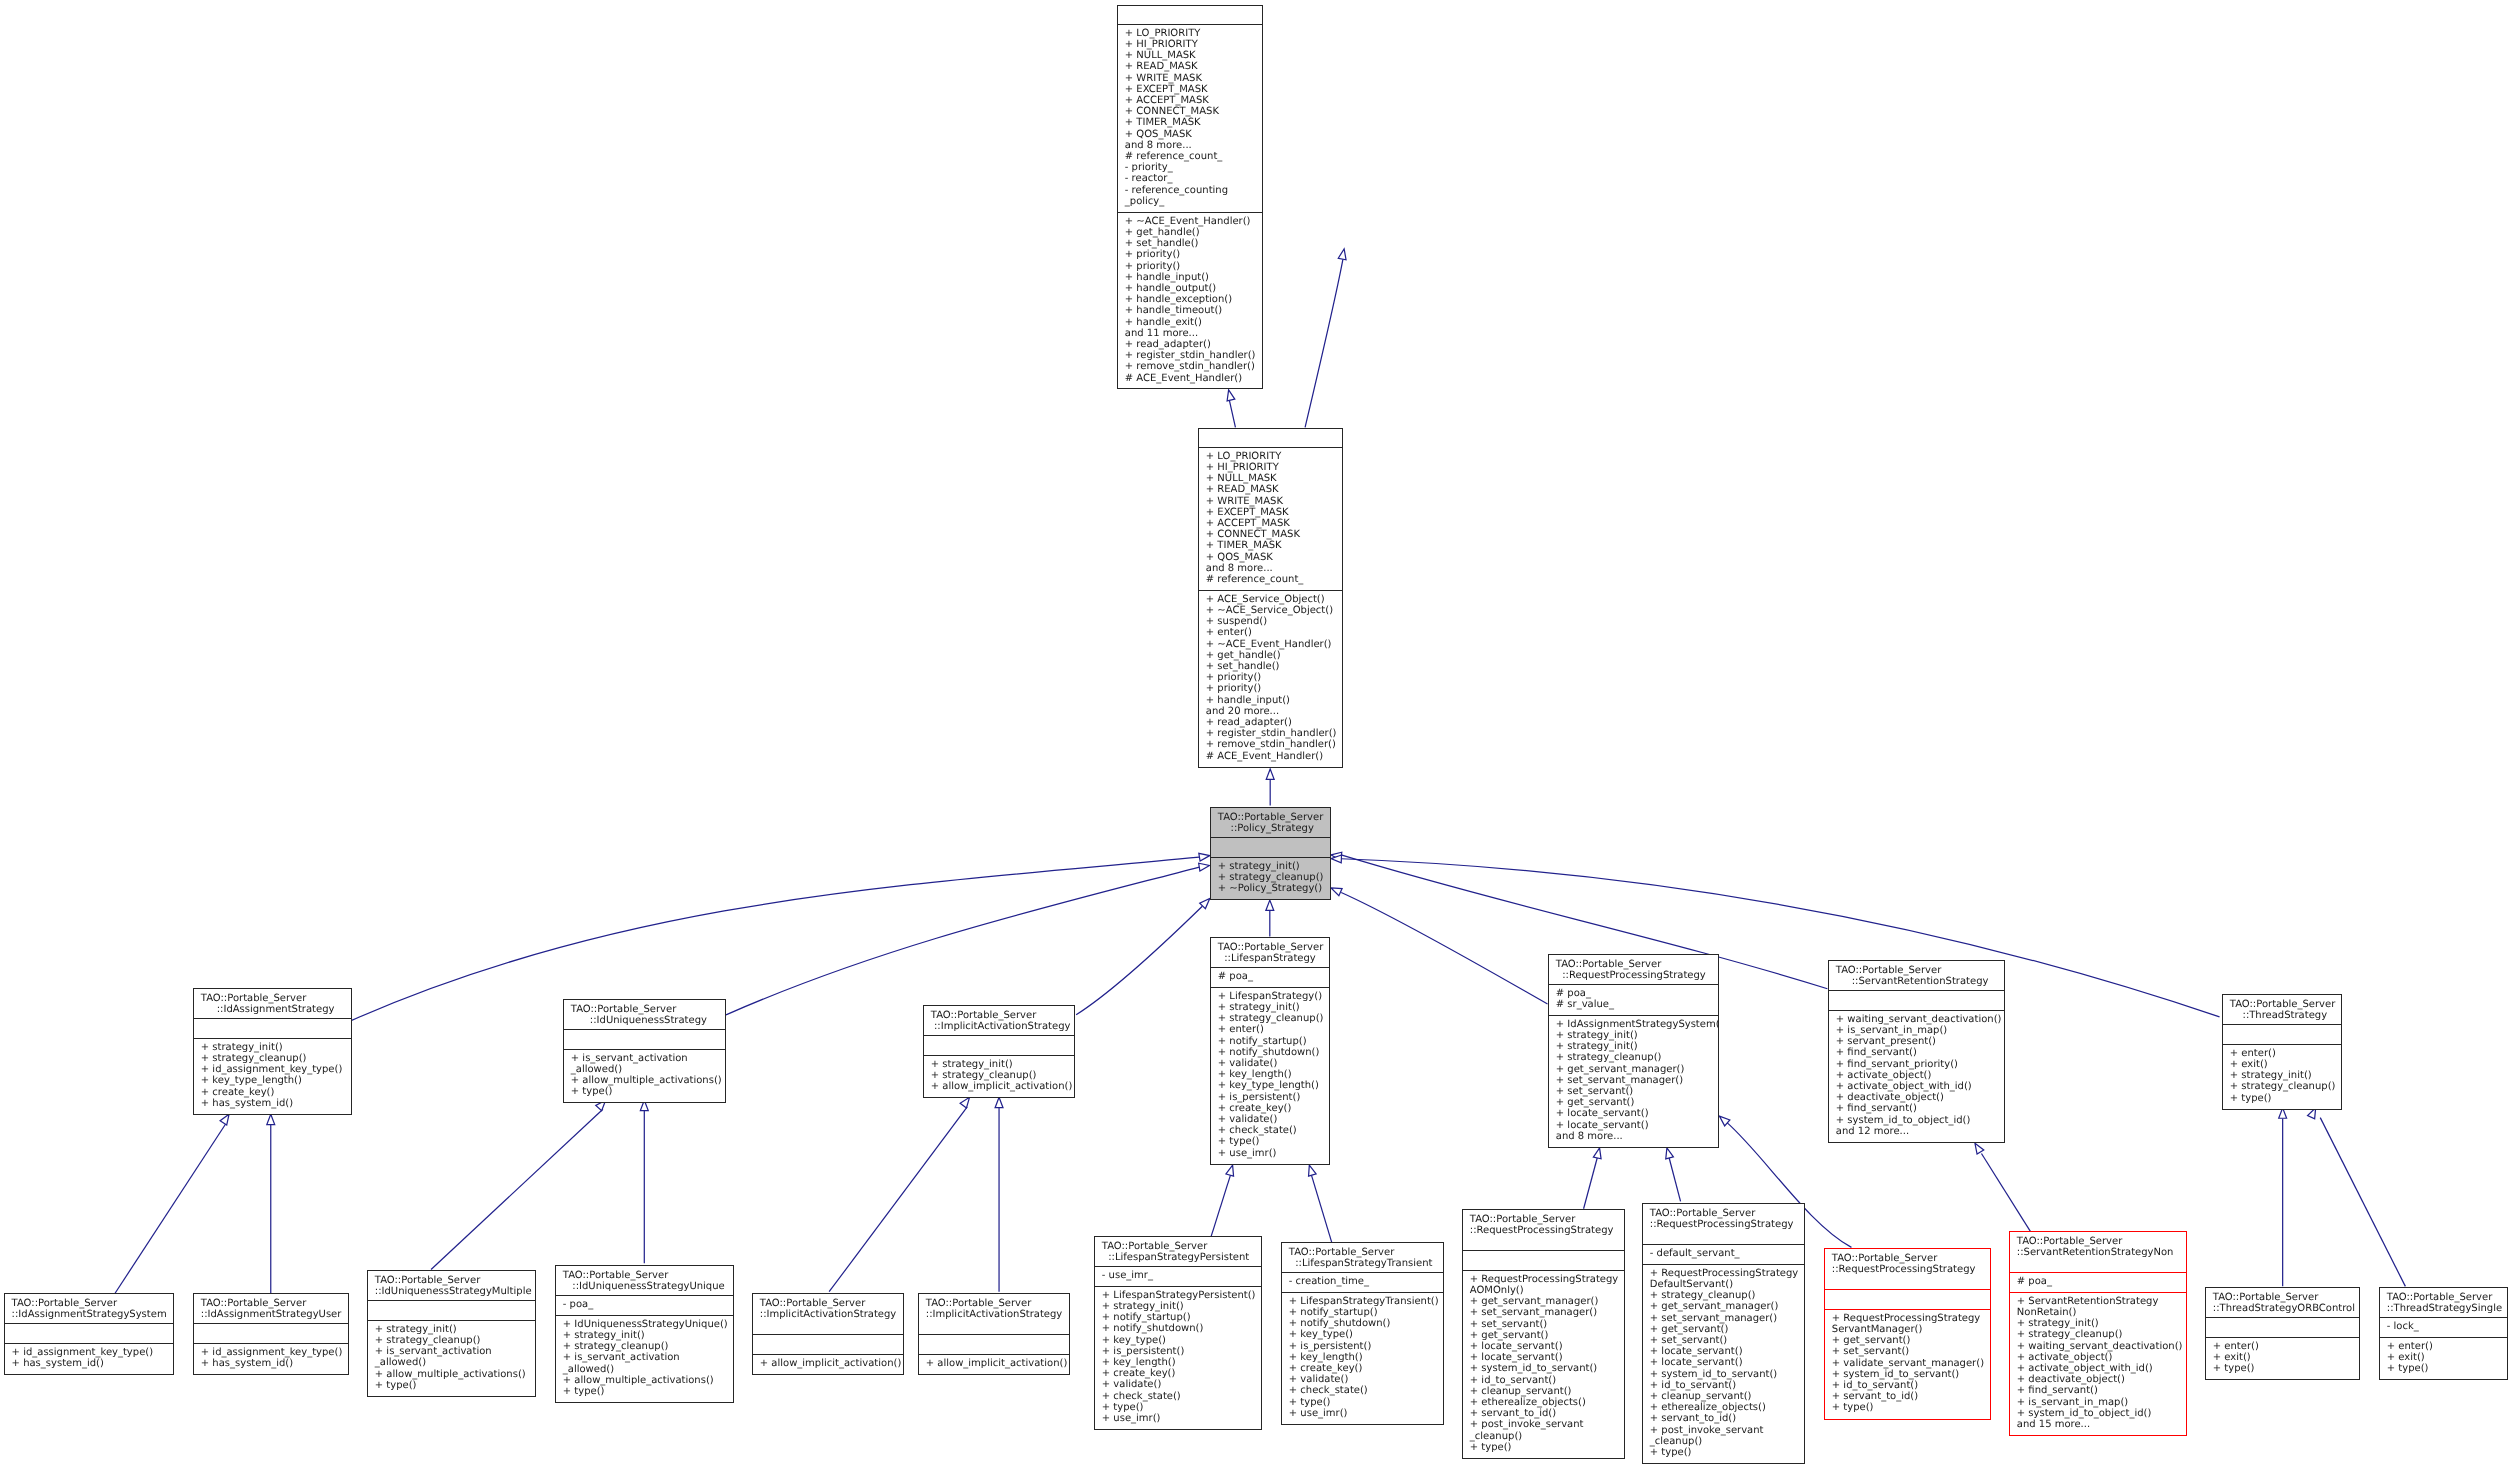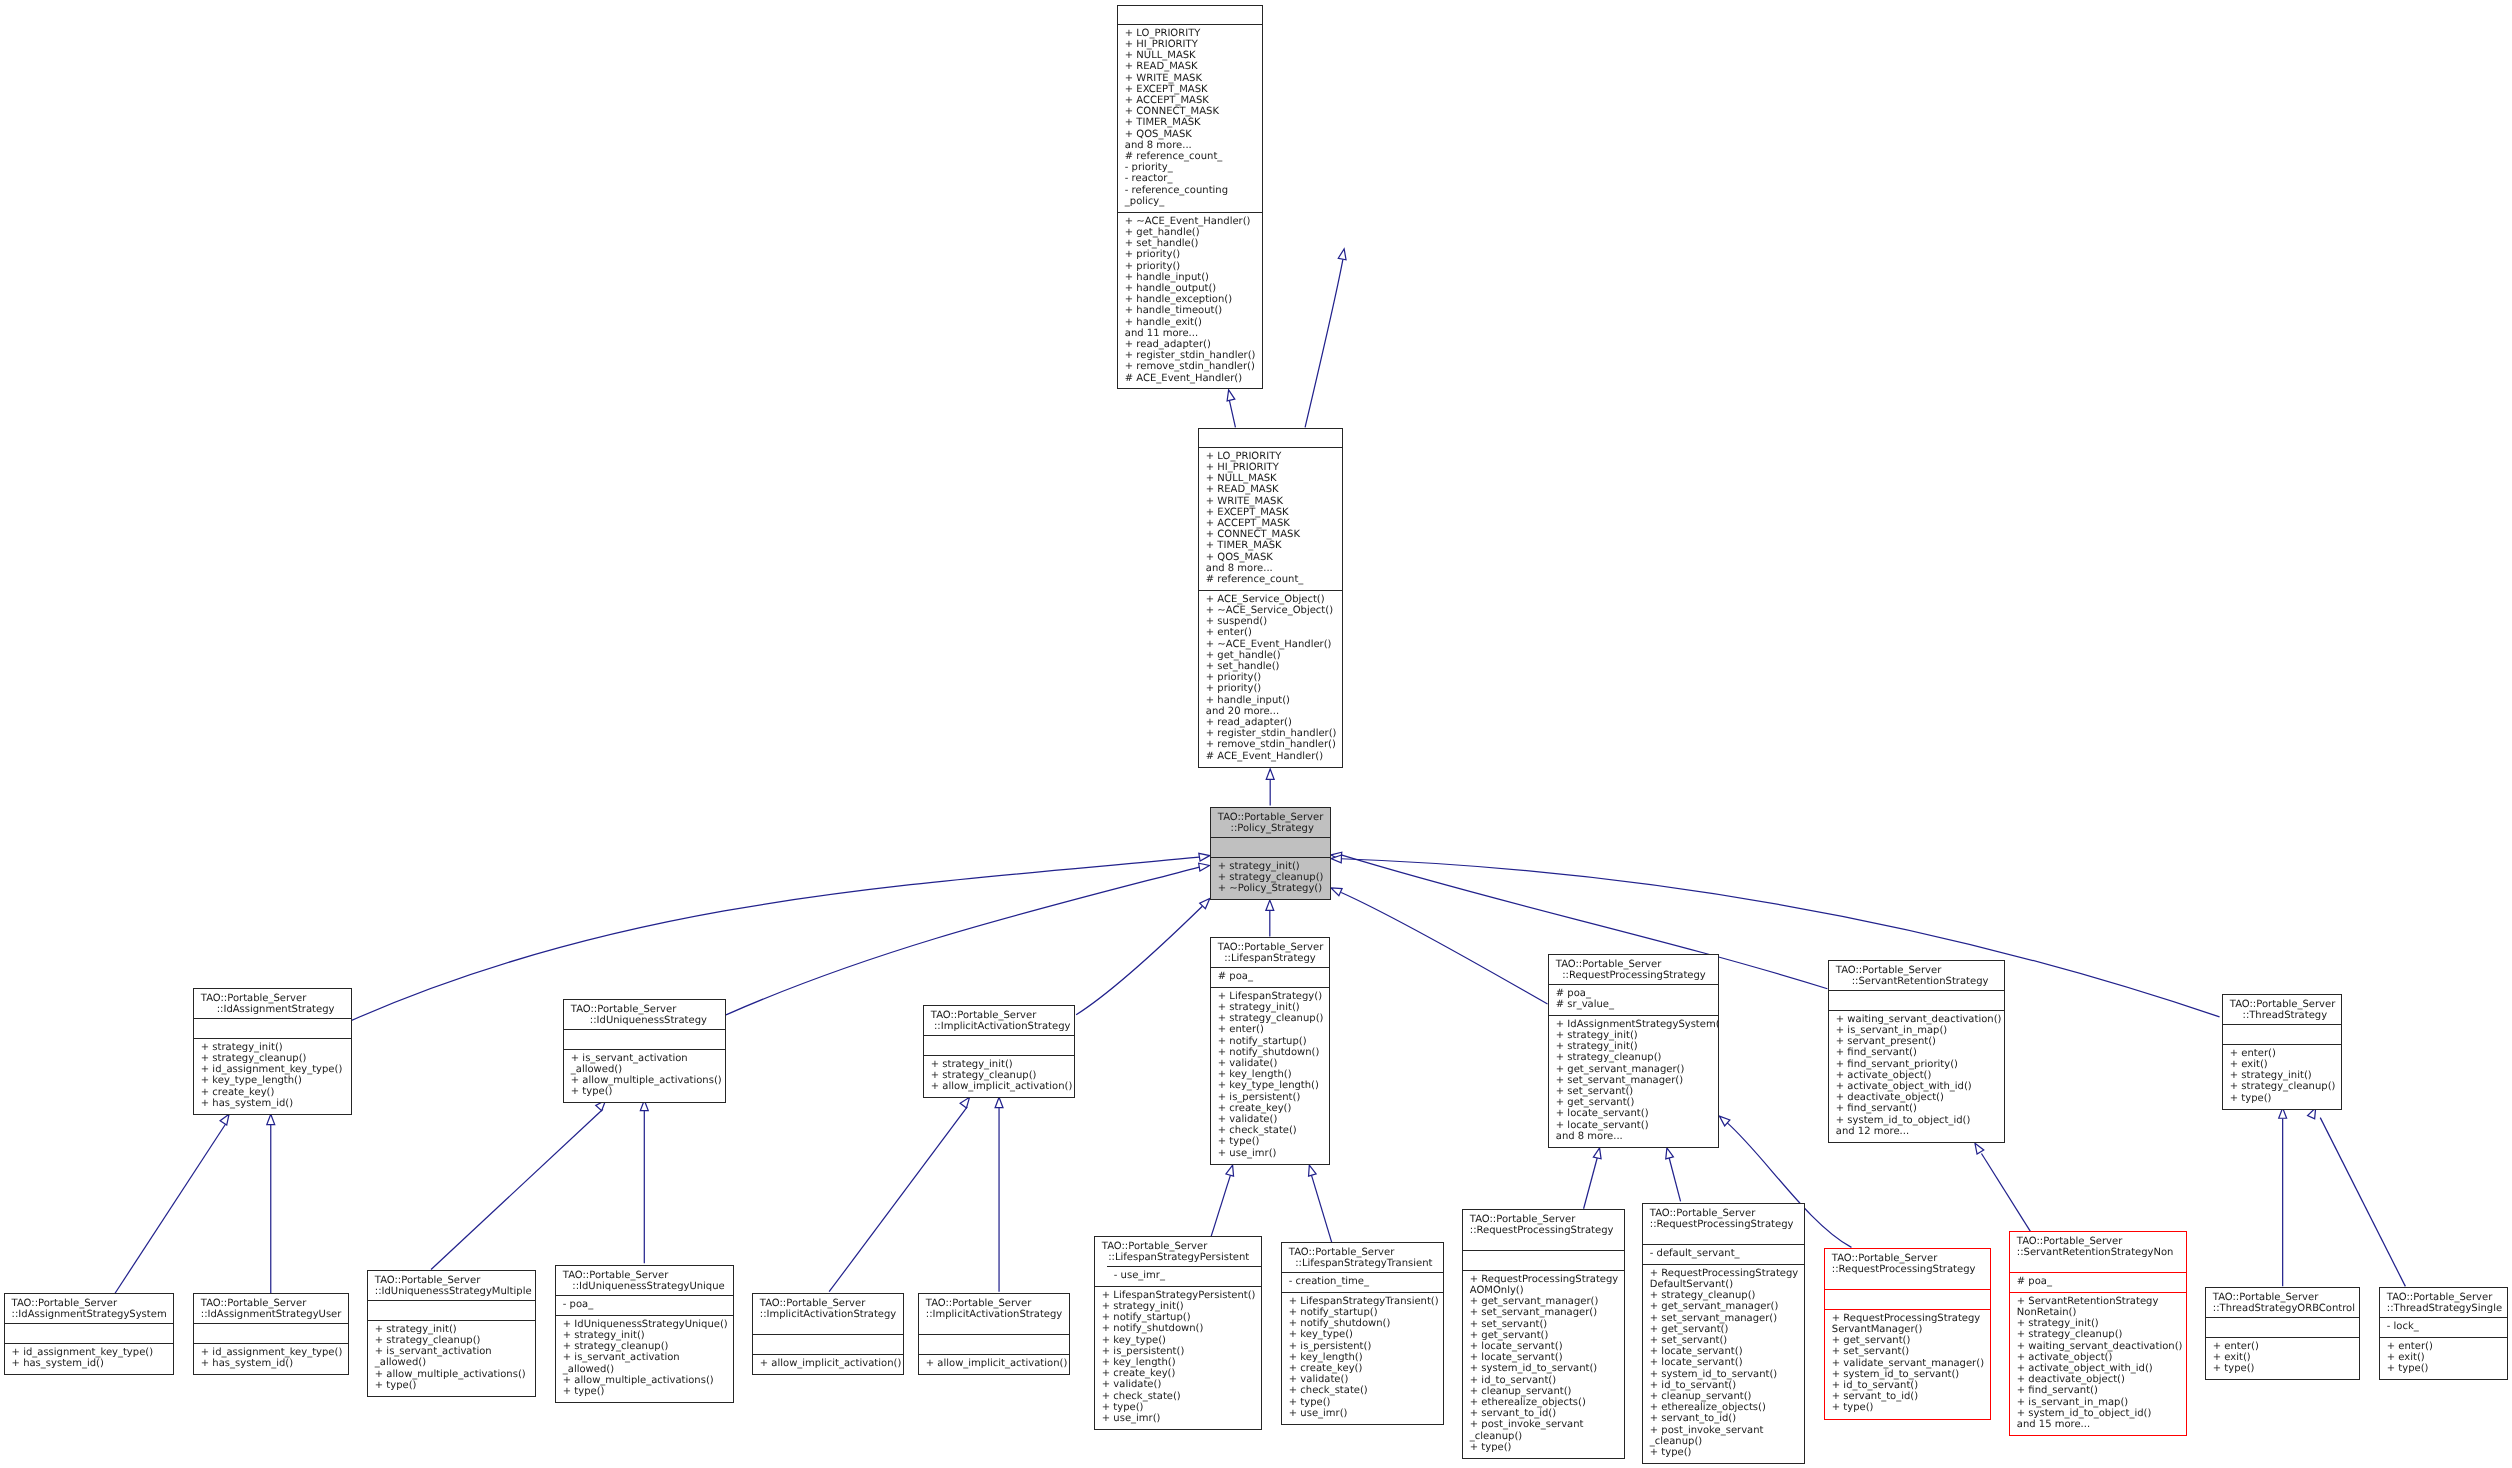--- a/index.html
+++ b/index.html
@@ -363,21 +363,21 @@
       <div class="sect mid body" style="height:20px;"></div>
       <div class="sect bot body" style="height:21.6px;">
         <span class="ln l">+ allow_implicit_activation()</span>
       </div>
     </div>
 <div class="uml-class" style="left:1094px;top:1236px;width:168px;height:194px;">
       <div class="sect title" style="height:29px;">
         <span class="ln l">TAO::Portable_Server</span>
         <span class="ln l">  ::LifespanStrategyPersistent</span>
       </div>
-      <div class="sect mid body" style="height:20px;margin-left:12px;">
+      <div class="sect mid body" style="height:20px;">
         <span class="ln l">- use_imr_</span>
       </div>
       <div class="sect bot body" style="height:145px;">
         <span class="ln l">+ LifespanStrategyPersistent()</span>
         <span class="ln l">+ strategy_init()</span>
         <span class="ln l">+ notify_startup()</span>
         <span class="ln l">+ notify_shutdown()</span>
         <span class="ln l">+ key_type()</span>
         <span class="ln l">+ is_persistent()</span>
         <span class="ln l">+ key_length()</span>

